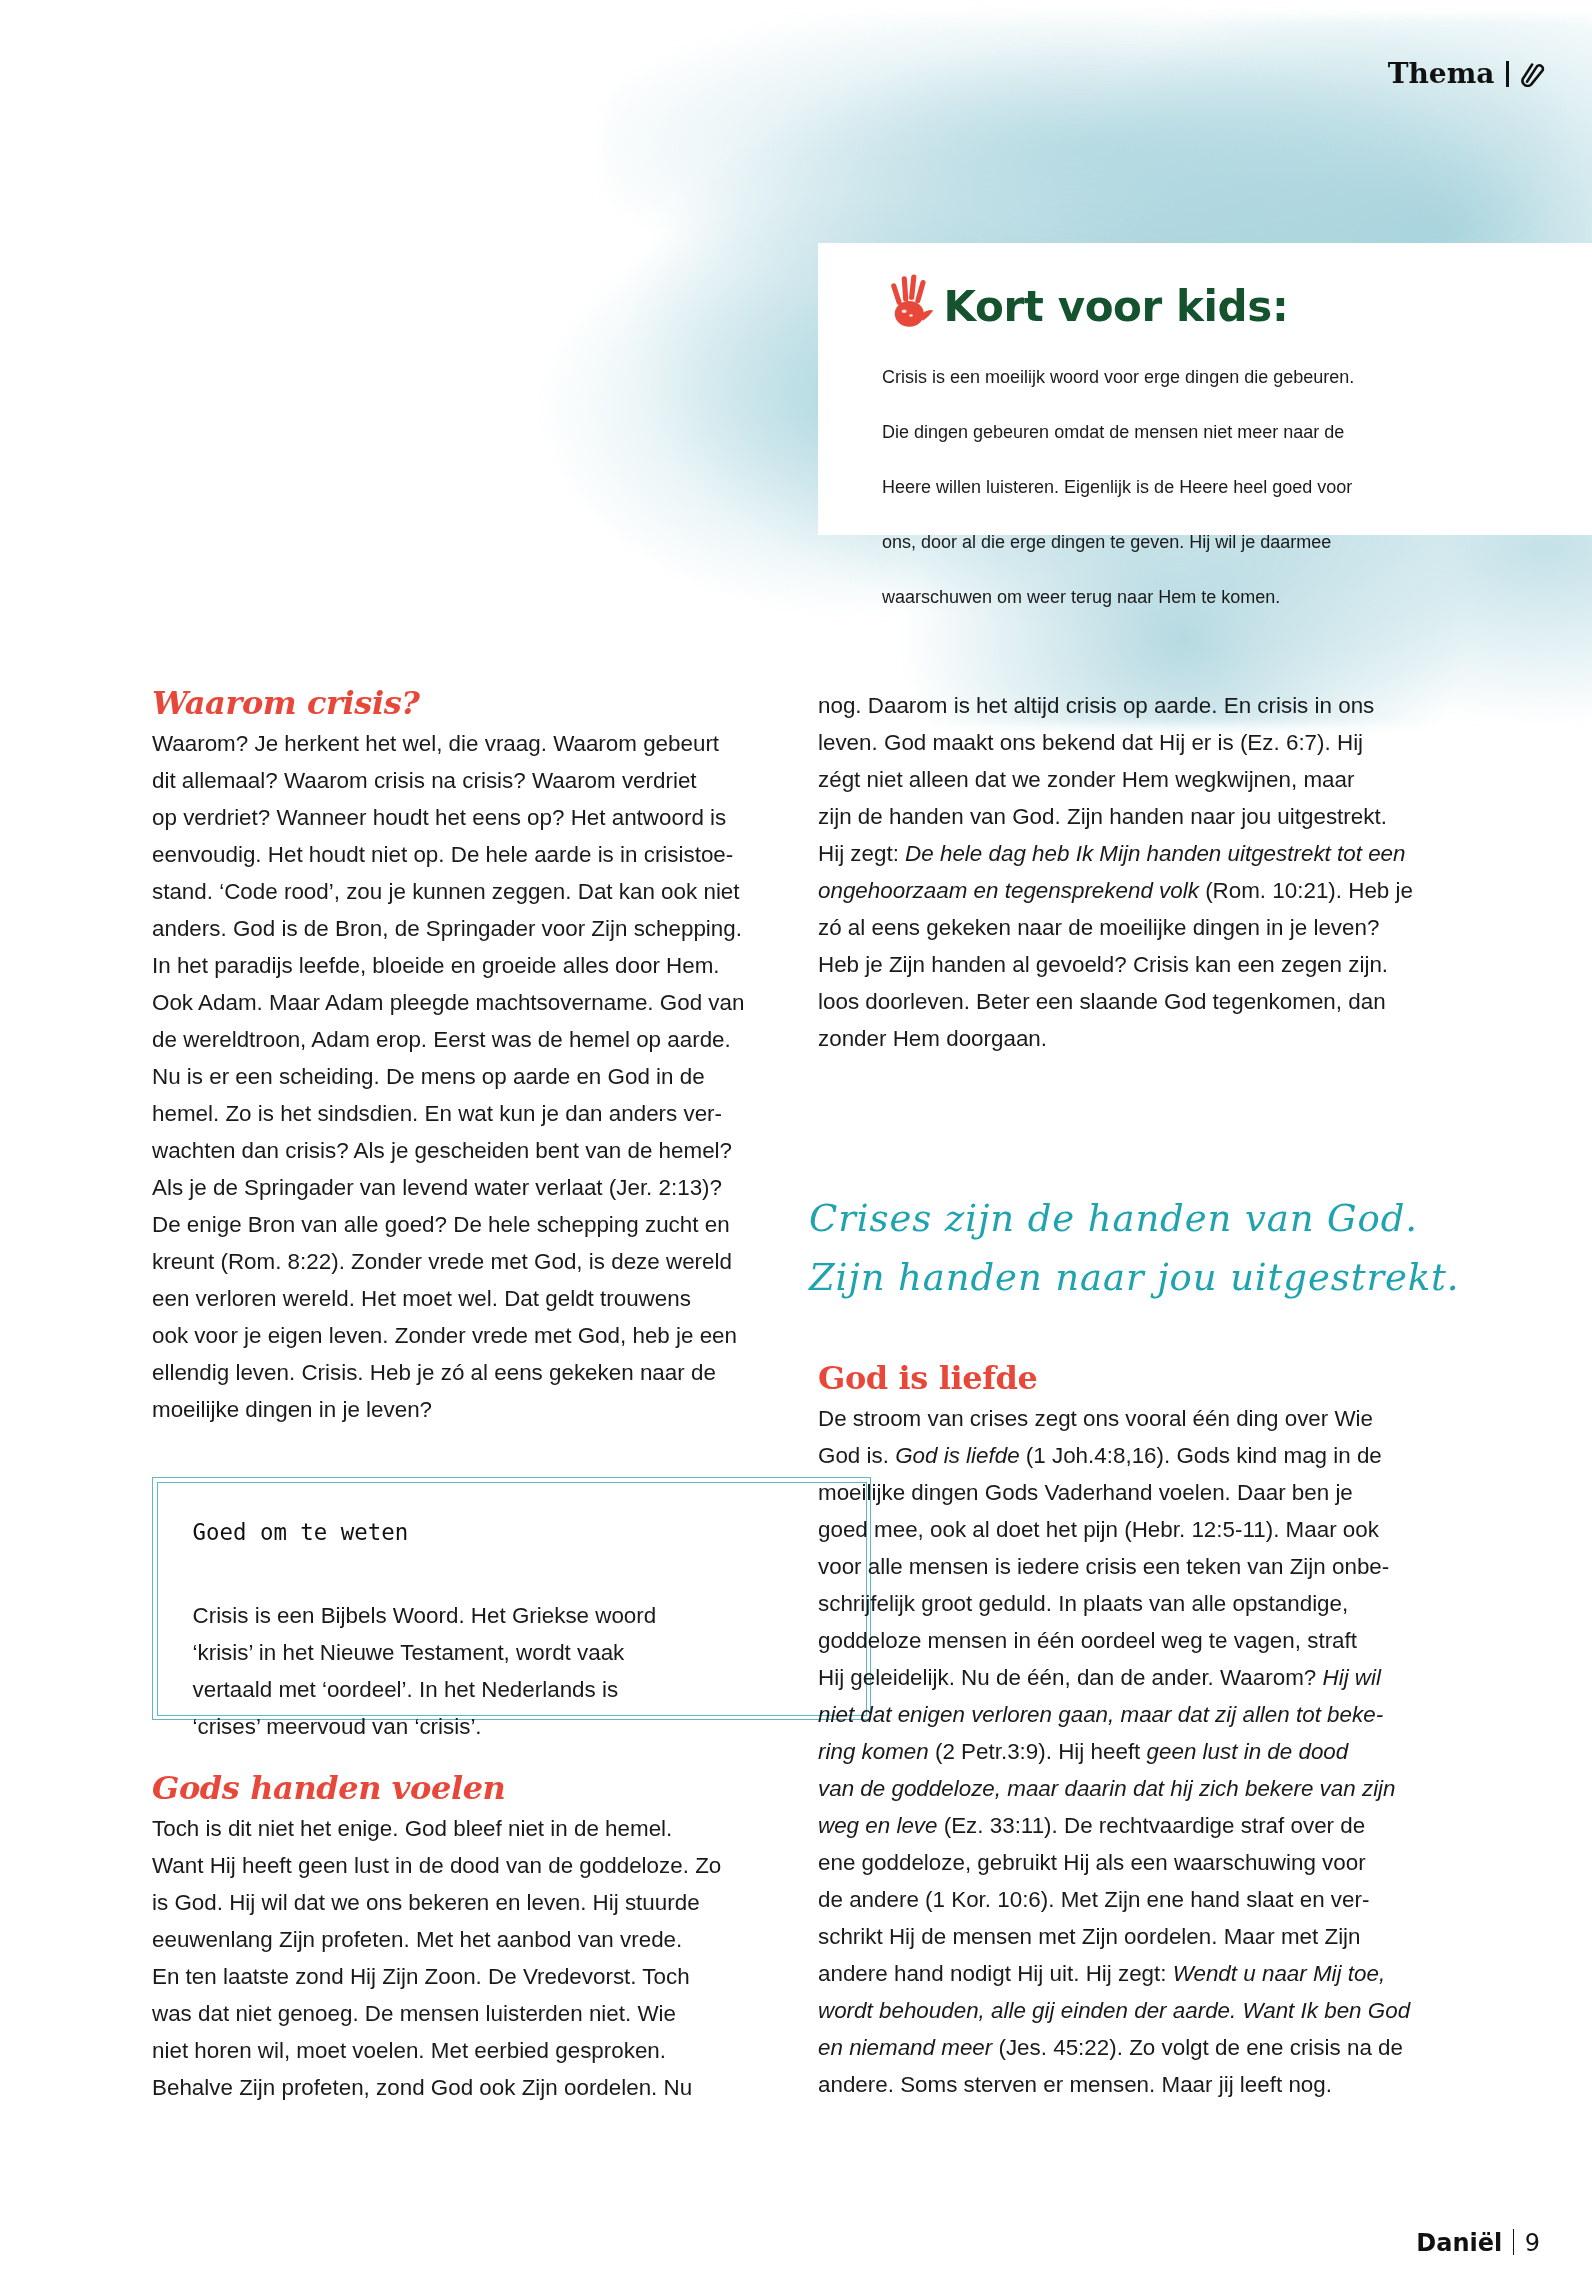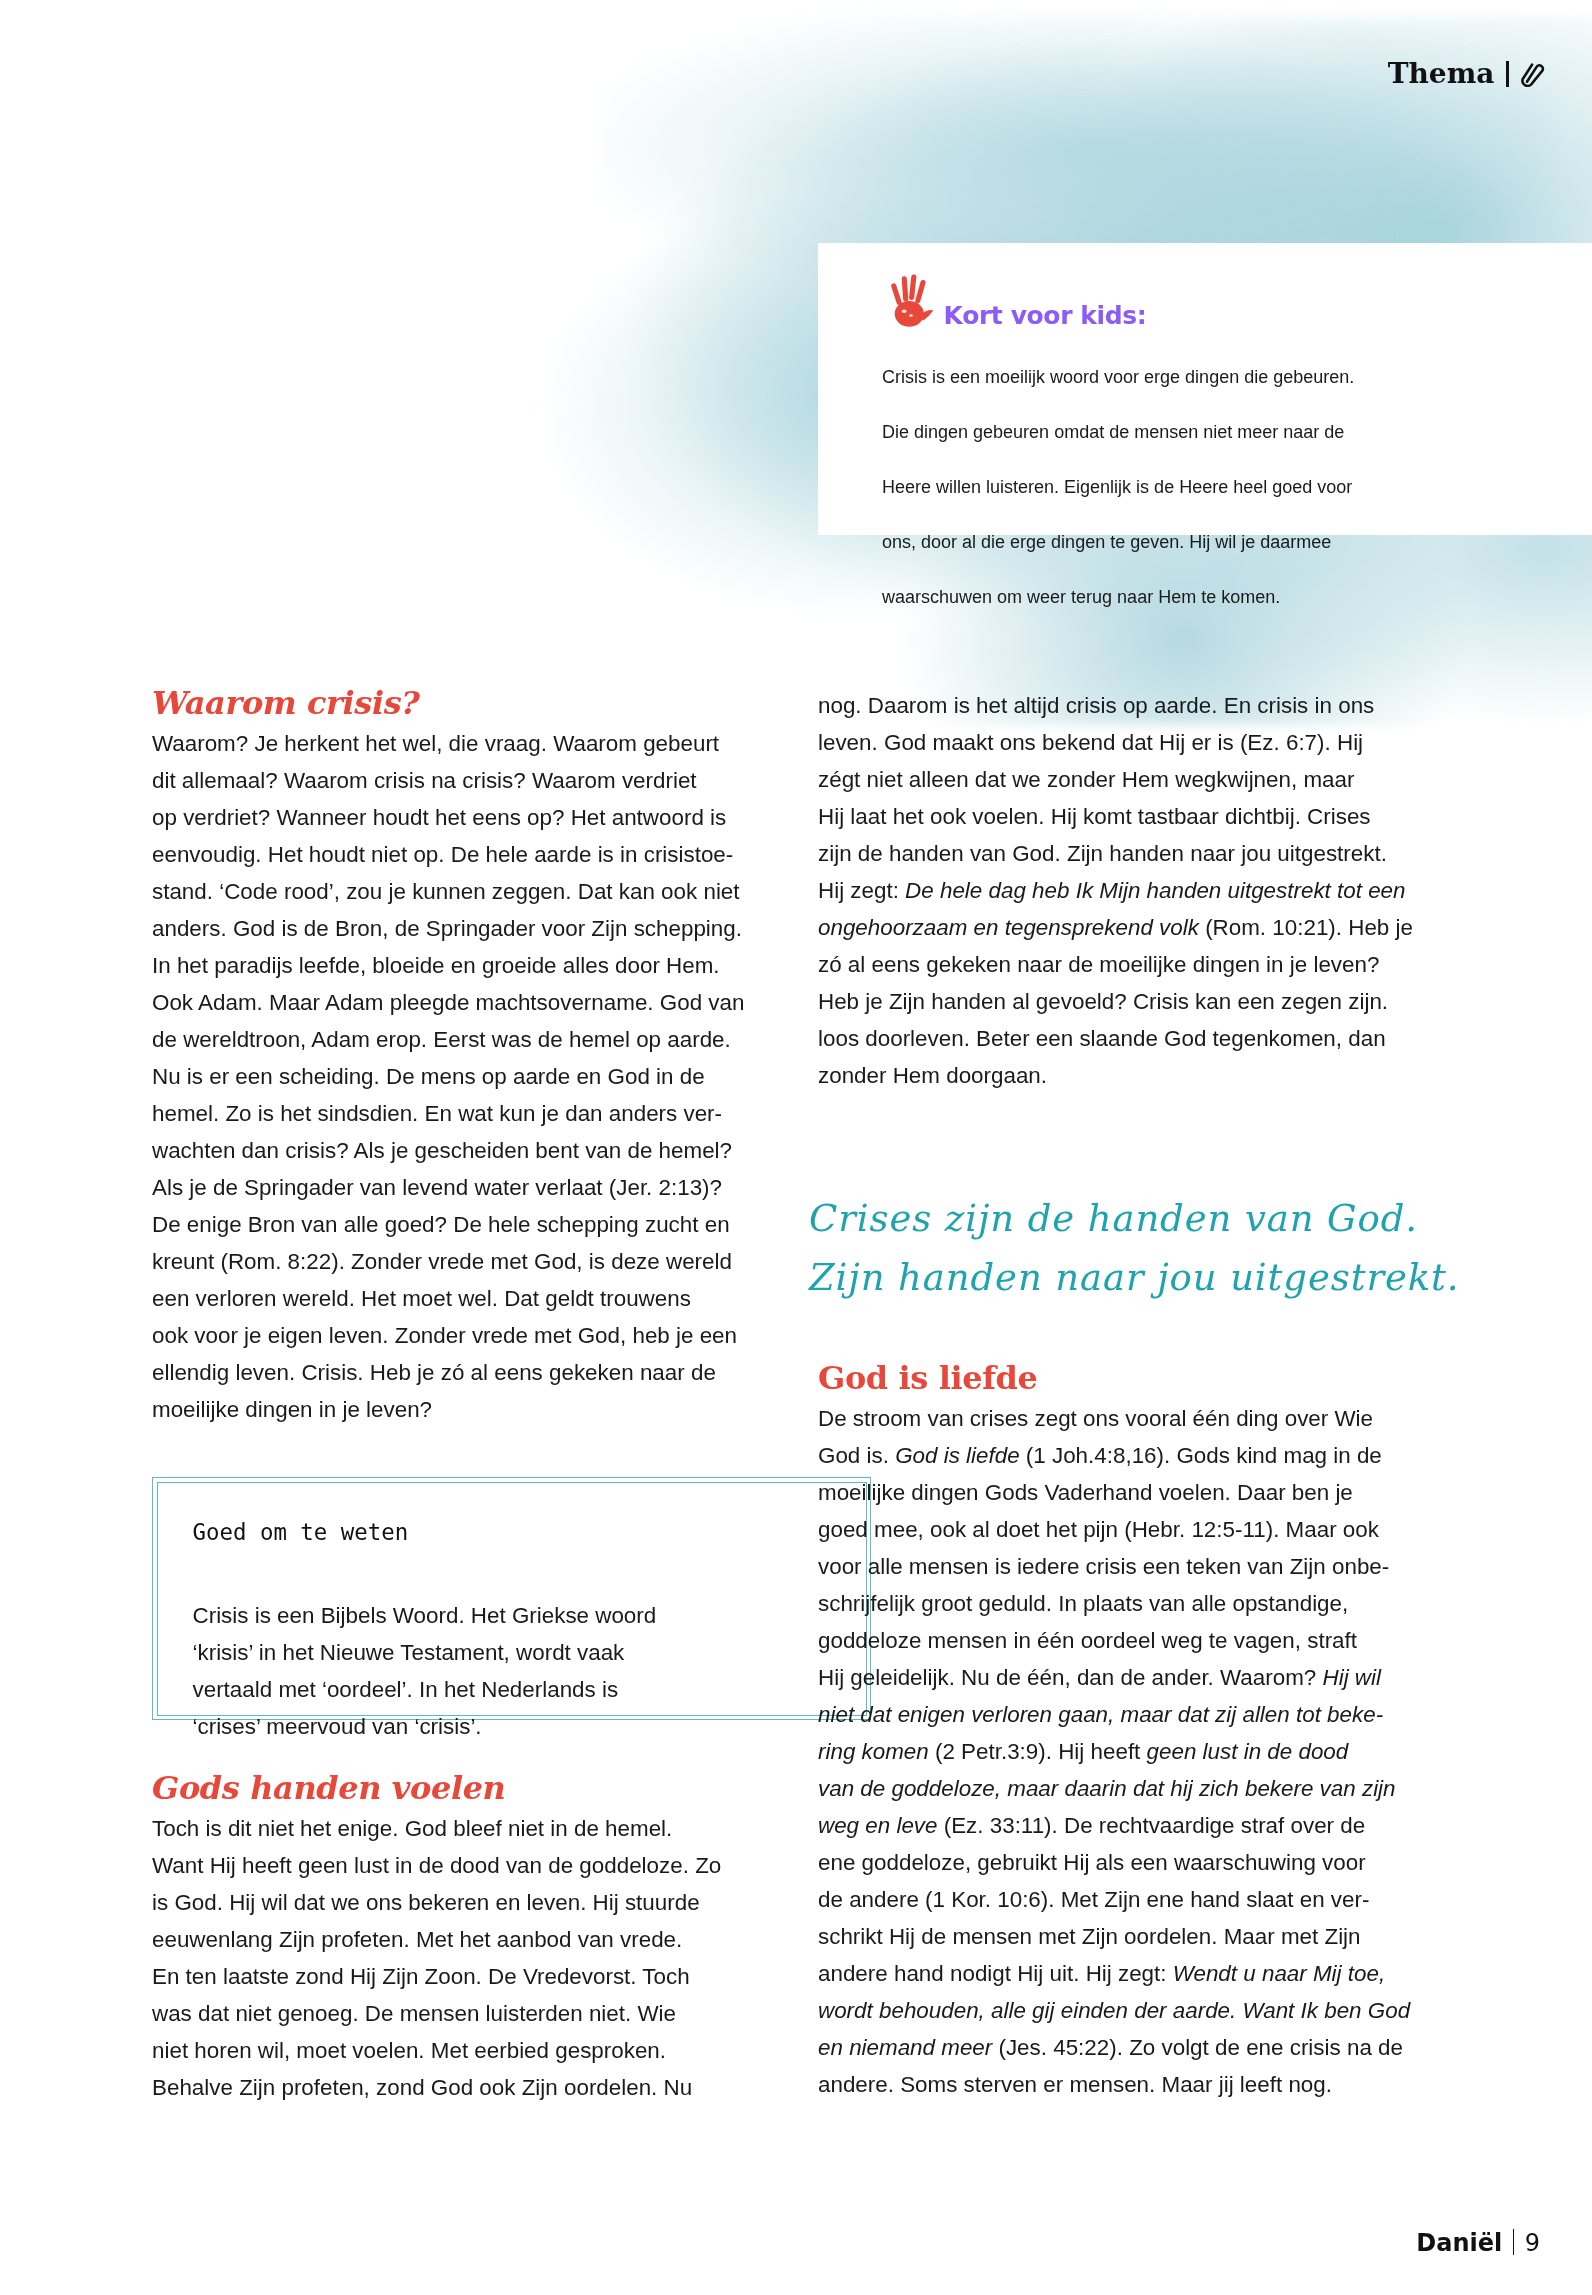--- a/index.html
+++ b/index.html
@@ -38,21 +38,21 @@
 
   .kids-box {
     position:absolute; left:818px; top:243px; width:774px; height:292px;
     background:#ffffff;
   }
   .kids-head {
     position:absolute; left:69px; top:28px; display:flex; align-items:flex-end; gap:8.6px;
   }
   .hand-icon { width:48px; height:60px; display:inline-block; }
   .kids-title {
-    font-family:"DejaVu Sans", sans-serif; font-weight:bold; font-size:25px; color:#8b5cf6;
+    font-family:"DejaVu Sans", sans-serif; font-weight:bold; font-size:42px; color:#14532d;
     letter-spacing:-0.4px; line-height:1; padding-bottom:3.5px;
   }
   .kids-body {
     position:absolute; left:64px; top:95px; width:587px;
     font-family:"Liberation Sans", sans-serif; font-size:18px; line-height:32px; color:#1a1a1a;
   }
   .kids-body .line { display:block; white-space:nowrap;margin-top:23px; }
 
   .col { position:absolute; width:634px; }
   .col-left { left:152px; top:682px; }
@@ -190,21 +190,20 @@
       <span class="line">niet horen wil, moet voelen. Met eerbied gesproken.</span>
       <span class="line">Behalve Zijn profeten, zond God ook Zijn oordelen. Nu</span>
     </p>
 </div>
 
 <div class="col col-right">
   <p class="para" id="handen-cont-para">
       <span class="line"><span>nog. Daarom is het altijd crisis op aarde. En crisis in ons</span></span>
       <span class="line"><span>leven. God maakt ons bekend dat Hij er is (Ez. 6:7). Hij</span></span>
       <span class="line"><span>zégt niet alleen dat we zonder Hem wegkwijnen, maar</span></span>
-      <span class="line"><span>Hij laat het ook voelen. Hij komt tastbaar dichtbij. Crises</span></span>
       <span class="line"><span>zijn de handen van God. Zijn handen naar jou uitgestrekt.</span></span>
       <span class="line"><span>Hij zegt: </span><i>De hele dag heb Ik Mijn handen uitgestrekt tot een</i></span>
       <span class="line"><i>ongehoorzaam en tegensprekend volk</i><span> (Rom. 10:21). Heb je</span></span>
       <span class="line"><span>zó al eens gekeken naar de moeilijke dingen in je leven?</span></span>
       <span class="line"><span>Heb je Zijn handen al gevoeld? Crisis kan een zegen zijn.</span></span>
       <span class="line"><span>loos doorleven. Beter een slaande God tegenkomen, dan</span></span>
       <span class="line"><span>zonder Hem doorgaan.</span></span>
     </p>
 </div>
 

